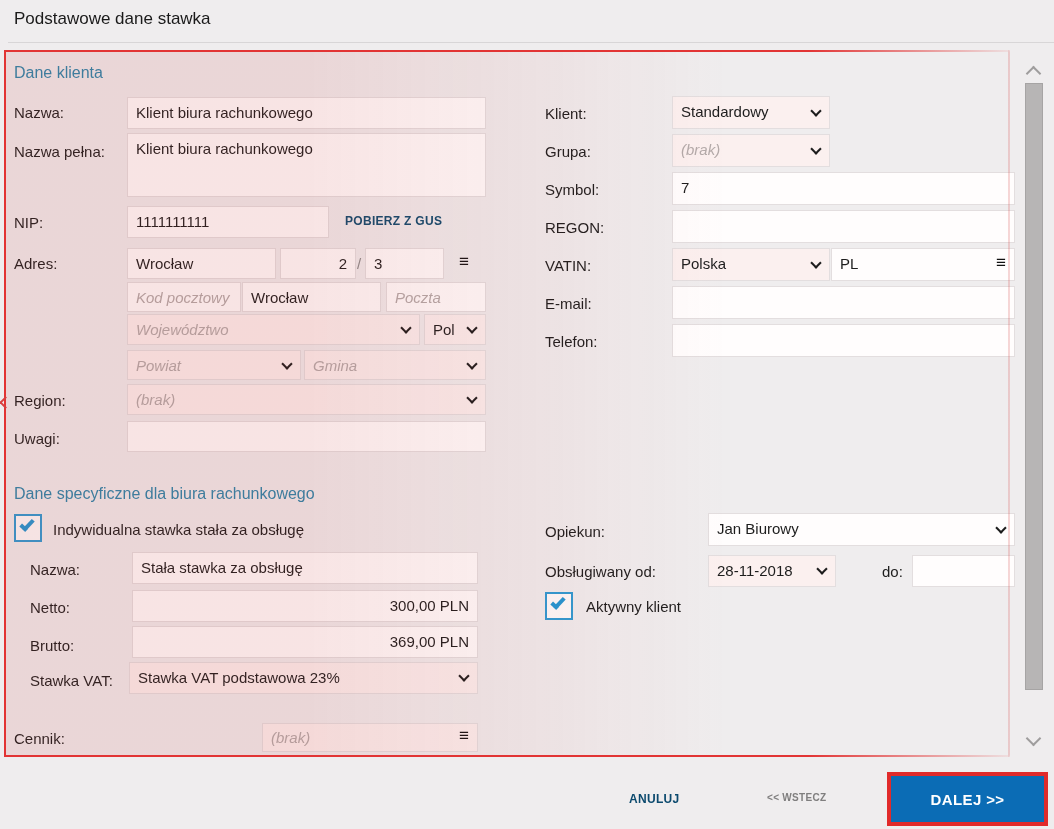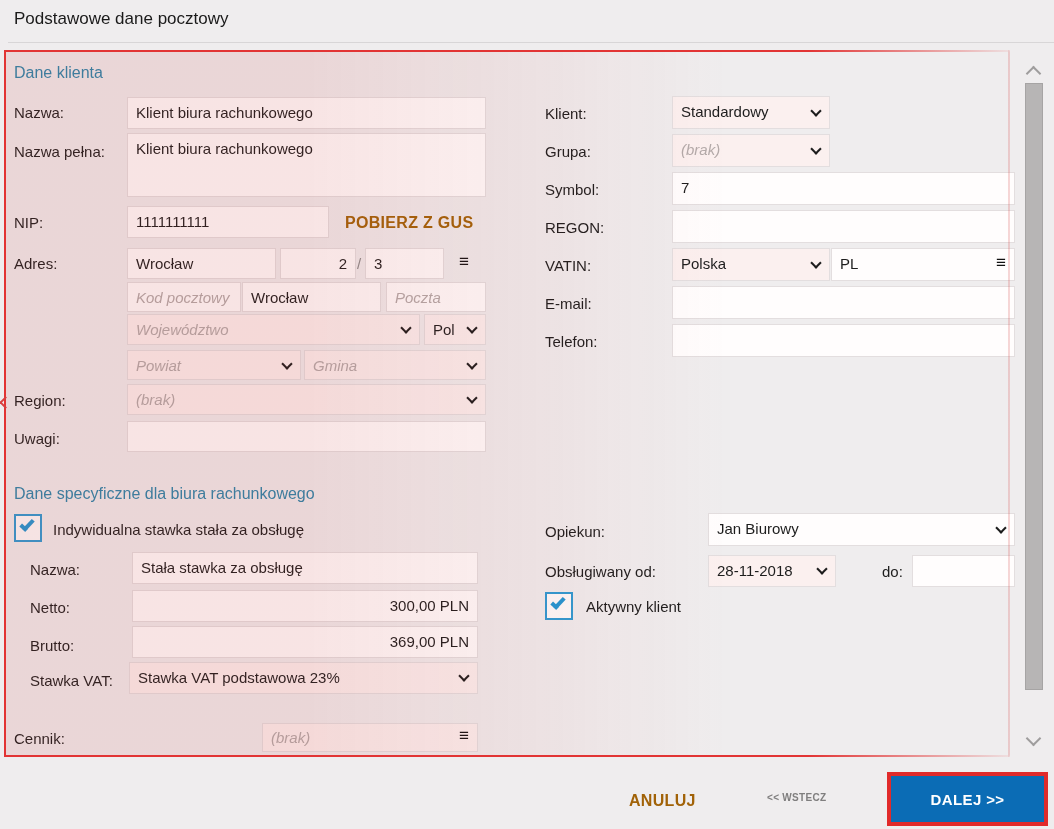--- a/index.html
+++ b/index.html
@@ -30,21 +30,21 @@
     transform:rotate(45deg);
   }
   .chev-in { right:9px; top:9px; }
   .menu-glyph { font-size:17px; font-weight:bold; color:#111; line-height:18px; }
   .cbox { width:28px; height:28px; background:#fdfbfb; border:2px solid #2d9ad3; overflow:visible; }
   .tick {
     position:absolute; left:4px; top:4px; width:14px; height:8px;
     border-left:4px solid #2196d3; border-bottom:4px solid #2196d3;
     transform:rotate(-47deg);
   }
-  .link-blue { font-size:16px; font-weight:bold; color:#a16207; letter-spacing:.3px; white-space:nowrap;text-align:right; }
+  .link-blue { font-size:12px; font-weight:bold; color:#0c4a6e; letter-spacing:.3px; white-space:nowrap;text-align:right; }
   .link-gray { font-size:10px; font-weight:bold; color:#7f7e7e; letter-spacing:.3px; white-space:nowrap; }
   .overlay {
     left:4px; top:50px; width:1006px; height:707px;
     background:linear-gradient(to right,
       rgba(199,62,62,0.13) 0%, rgba(199,62,62,0.13) 30%,
       rgba(199,62,62,0.06) 55%, rgba(199,62,62,0) 72%);
     border:2px solid;
     border-image:linear-gradient(to right, #e23434 80%, rgba(226,52,52,0.08) 100%) 1;
     border-radius:2px;
     pointer-events:none; z-index:50;
@@ -61,21 +61,21 @@
     display:flex; align-items:center; justify-content:center;
     font-family:"Liberation Sans", sans-serif;
   }
   .sb-thumb { left:1025px; top:83px; width:18px; height:607px; background:#b7b5b5; border:1px solid #a6a4a4; }
   .sb-chev { width:11px; height:11px; border-right:2px solid #9f9d9d; border-bottom:2px solid #9f9d9d; }
   .slash { font-size:15px; color:#8c8c8c; }
 </style>
 </head>
 <body>
 
-<div class="abs page-title" style="left:14px; top:9px;">Podstawowe dane pocztowy</div>
+<div class="abs page-title" style="left:14px; top:9px;">Podstawowe dane stawka</div>
 <div class="abs divider" style="left:8px; top:42px; width:1046px;"></div>
 
 <div class="abs section-h" style="left:14px; top:64px;">Dane klienta</div>
 
 <div class="abs lbl" style="left:14px; top:104px;">Nazwa:</div>
 <div class="abs fld" style="left:128px; top:98px; width:357px; height:30px;">Klient biura rachunkowego</div>
 
 <div class="abs lbl" style="left:14px; top:143px;">Nazwa pełna:</div>
 <div class="abs fld" style="left:128px; top:134px; width:357px; height:62px; white-space:normal;">Klient biura rachunkowego</div>
 

